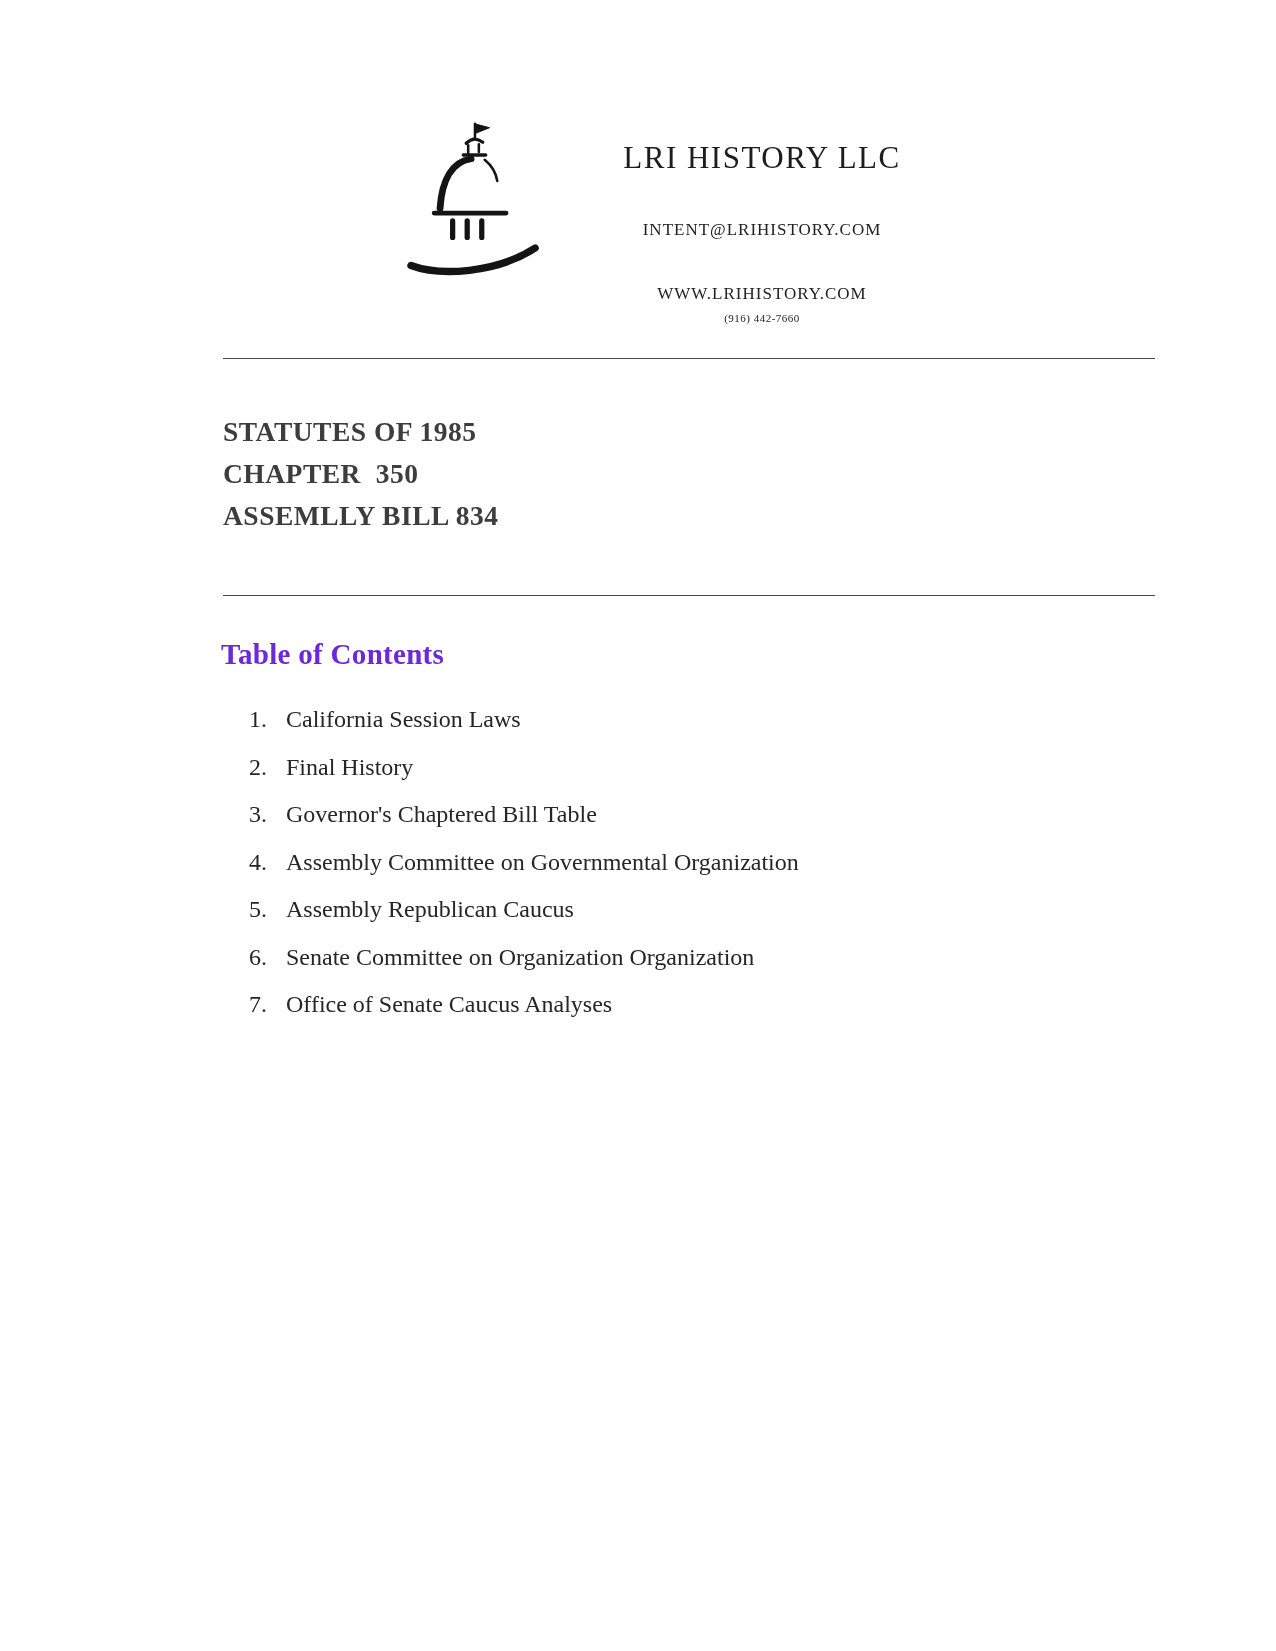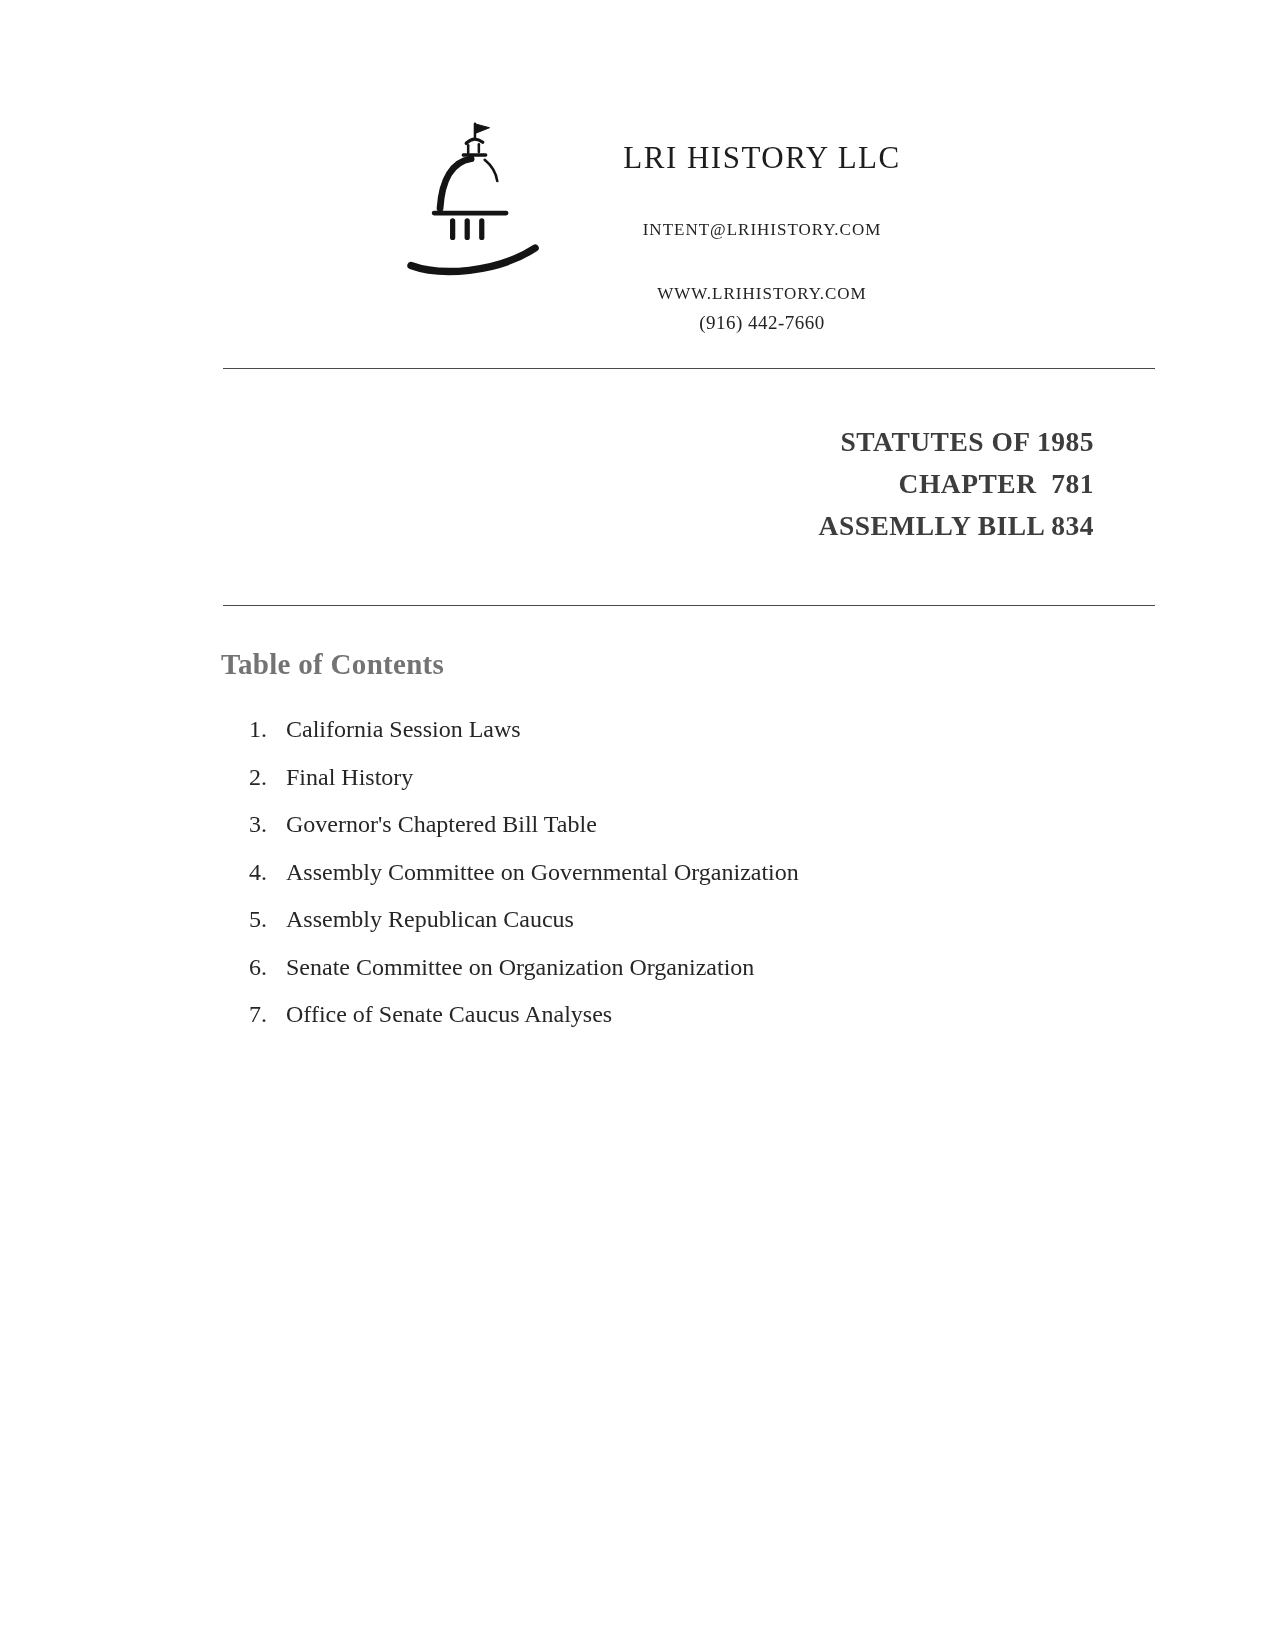--- a/index.html
+++ b/index.html
@@ -42,57 +42,57 @@
     white-space: nowrap;
   }
   .contact-line {
     font-size: 17px;
     letter-spacing: 1px;
     color: #222;
     margin-bottom: 8px;
     margin-top: 44px;
   }
   .phone-line {
-    font-size: 19px;
+    font-size: 11px;
     letter-spacing: 0.5px;
     color: #222;
   }
 
   .rule {
     border: none;
     border-top: 1.6px solid #4a4a4a;
     width: 932px;
     margin-left: 119px;
   }
   .rule-top { margin-top: 34px; }
   .rule-bottom { margin-top: 0; }
 
   
   .title-block {
     width: 871px;
     margin: 52px 0 58px 119px;
-    text-align: right;
+    text-align: left;
   }
   .title-line {
     font-weight: bold;
     font-size: 27.5px;
     line-height: 42px;
     color: #3d3d3d;
     letter-spacing: 0.5px;
     white-space: pre-wrap;
   }
 
   
   .toc {
     margin: 42px 0 0 117px;
   }
   .toc-heading {
     font-size: 29px;
     font-weight: bold;
-    color: #737373;
+    color: #6d28d9;
     letter-spacing: 0.3px;
     margin-bottom: 36px;
   }
   .toc-list { list-style: none; }
   .toc-item {
     display: flex;
     align-items: baseline;
     font-size: 24px;
     color: #262626;
     margin-bottom: 22.5px;
@@ -142,21 +142,21 @@
       <div class="contact-line">INTENT@LRIHISTORY.COM</div>
       <div class="contact-line">WWW.LRIHISTORY.COM</div>
       <div class="phone-line">(916) 442-7660</div>
     </div>
   </div>
 
   <hr class="rule rule-top">
 
   <div class="title-block">
     <div class="title-line">STATUTES OF 1985</div>
-    <div class="title-line">CHAPTER  781</div>
+    <div class="title-line">CHAPTER  350</div>
     <div class="title-line">ASSEMLLY BILL 834</div>
   </div>
 
   <hr class="rule rule-bottom">
 
   <div class="toc">
     <div class="toc-heading">Table of Contents</div>
     <ol class="toc-list">
       <li class="toc-item">
         <span class="toc-num">1.</span>

